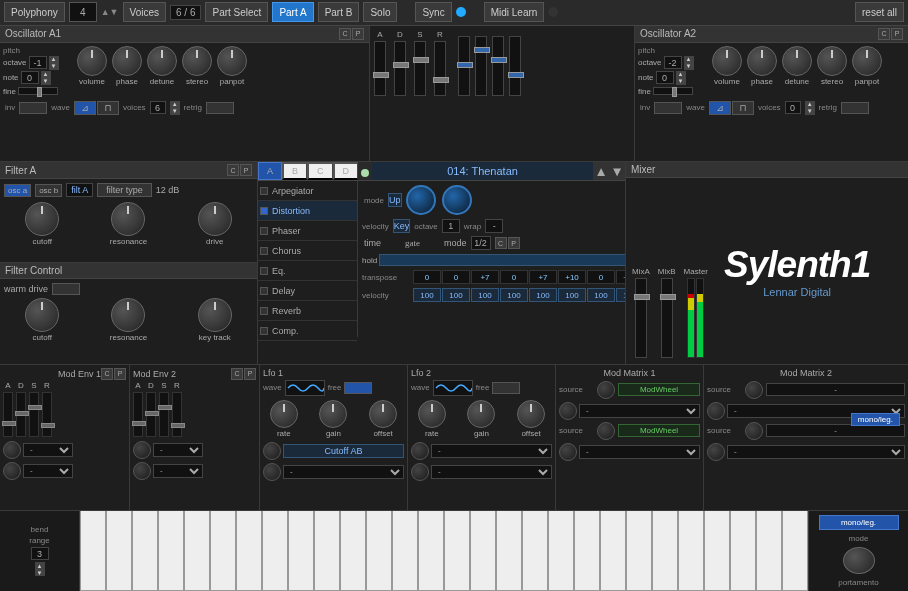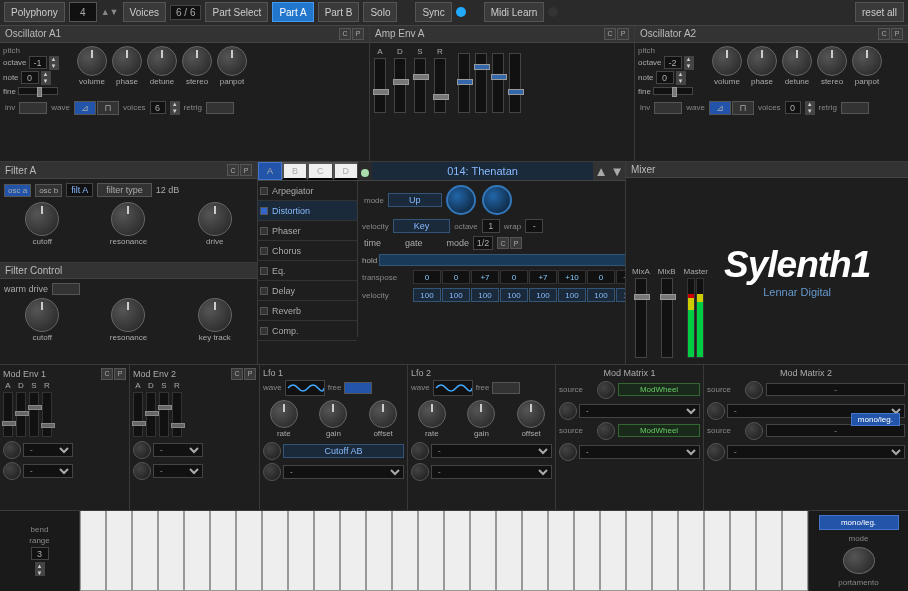--- a/index.html
+++ b/index.html
@@ -336,21 +336,21 @@
       display: flex;
       align-items: center;
       gap: 4px;
       padding: 2px 4px;
     }
     .mode-val {
       background: #1a2a3a;
       border: 1px solid #335577;
       color: #88bbff;
       font-size: 9px;
-      padding: 1px 20px;
+      padding: 1px 0;
       text-align: right;
     }
 
     
     .pg-row {
       display: flex;
       align-items: center;
       gap: 4px;
       padding: 1px 4px;
       font-size: 9px;
@@ -494,27 +494,20 @@
         <div style="display:flex;flex-direction:column;">
           <button class="spin-btn">▲</button>
           <button class="spin-btn">▼</button>
         </div>
         <span style="font-size:8px;color:#888;">retrig</span>
         <div class="mini-check"></div>
       </div>
     </div>
 
     <div class="amp-section">
-      <div class="inner-panel-title">
-        <span>Amp Env A</span>
-        <div class="cp-pair">
-          <button class="cp-small">C</button>
-          <button class="cp-small">P</button>
-        </div>
-      </div>
       <div style="display:flex; padding:4px; gap:4px;">
 
         <div style="display:flex; gap:8px; align-items:flex-end;">
           <div class="fader-col">
             <span class="fader-label">A</span>
             <div class="fader-track">
               <div class="fader-thumb" style="top:30px;"></div>
             </div>
           </div>
           <div class="fader-col">
@@ -776,21 +769,21 @@
             <span style="font-size:8px;color:#888;">velocity</span>
             <div class="mode-val">Key</div>
             <span style="font-size:8px;color:#888;">octave</span>
             <div style="background:#111;border:1px solid #444;color:#aaa;width:18px;height:14px;font-size:9px;display:flex;align-items:center;justify-content:center;">1</div>
             <span style="font-size:8px;color:#888;">wrap</span>
             <div style="background:#111;border:1px solid #444;color:#aaa;width:18px;height:14px;font-size:9px;display:flex;align-items:center;justify-content:center;">-</div>
           </div>
 
           <div class="pg-row">
             <span>time</span>
-            <span style="margin-left:20px;">gate</span>
+            <span style="margin-left:20px;font-family:Liberation Serif, serif;">gate</span>
             <span style="margin-left:20px;">mode</span>
             <div class="pg-val">1/2</div>
             <div class="cp-pair">
               <button class="cp-small">C</button>
               <button class="cp-small">P</button>
             </div>
           </div>
 
           <div class="hold-row">
             <span>hold</span>
@@ -867,21 +860,21 @@
           <span class="sylenth-sub">Lennar Digital</span>
         </div>
       </div>
     </div>
 
   </div>
 
   <div class="full-row" style="height:148px; border-bottom:1px solid #3a3a3a;">
 
     <div style="flex:0 0 130px; border-right:1px solid #3a3a3a; padding:3px;">
-      <div style="display:flex;justify-content:space-between;align-items:center;margin-bottom:2px;">
+      <div style="display:flex;justify-content:flex-end;align-items:center;margin-bottom:2px;">
         <span style="font-size:9px;color:#aaa;">Mod Env 1</span>
         <div class="cp-pair">
           <button class="cp-small">C</button>
           <button class="cp-small">P</button>
         </div>
       </div>
       <div style="display:flex;gap:3px;align-items:flex-end;height:55px;margin-bottom:3px;">
         <div class="fader-col">
           <span class="fader-label">A</span>
           <div class="mini-fader-track">

